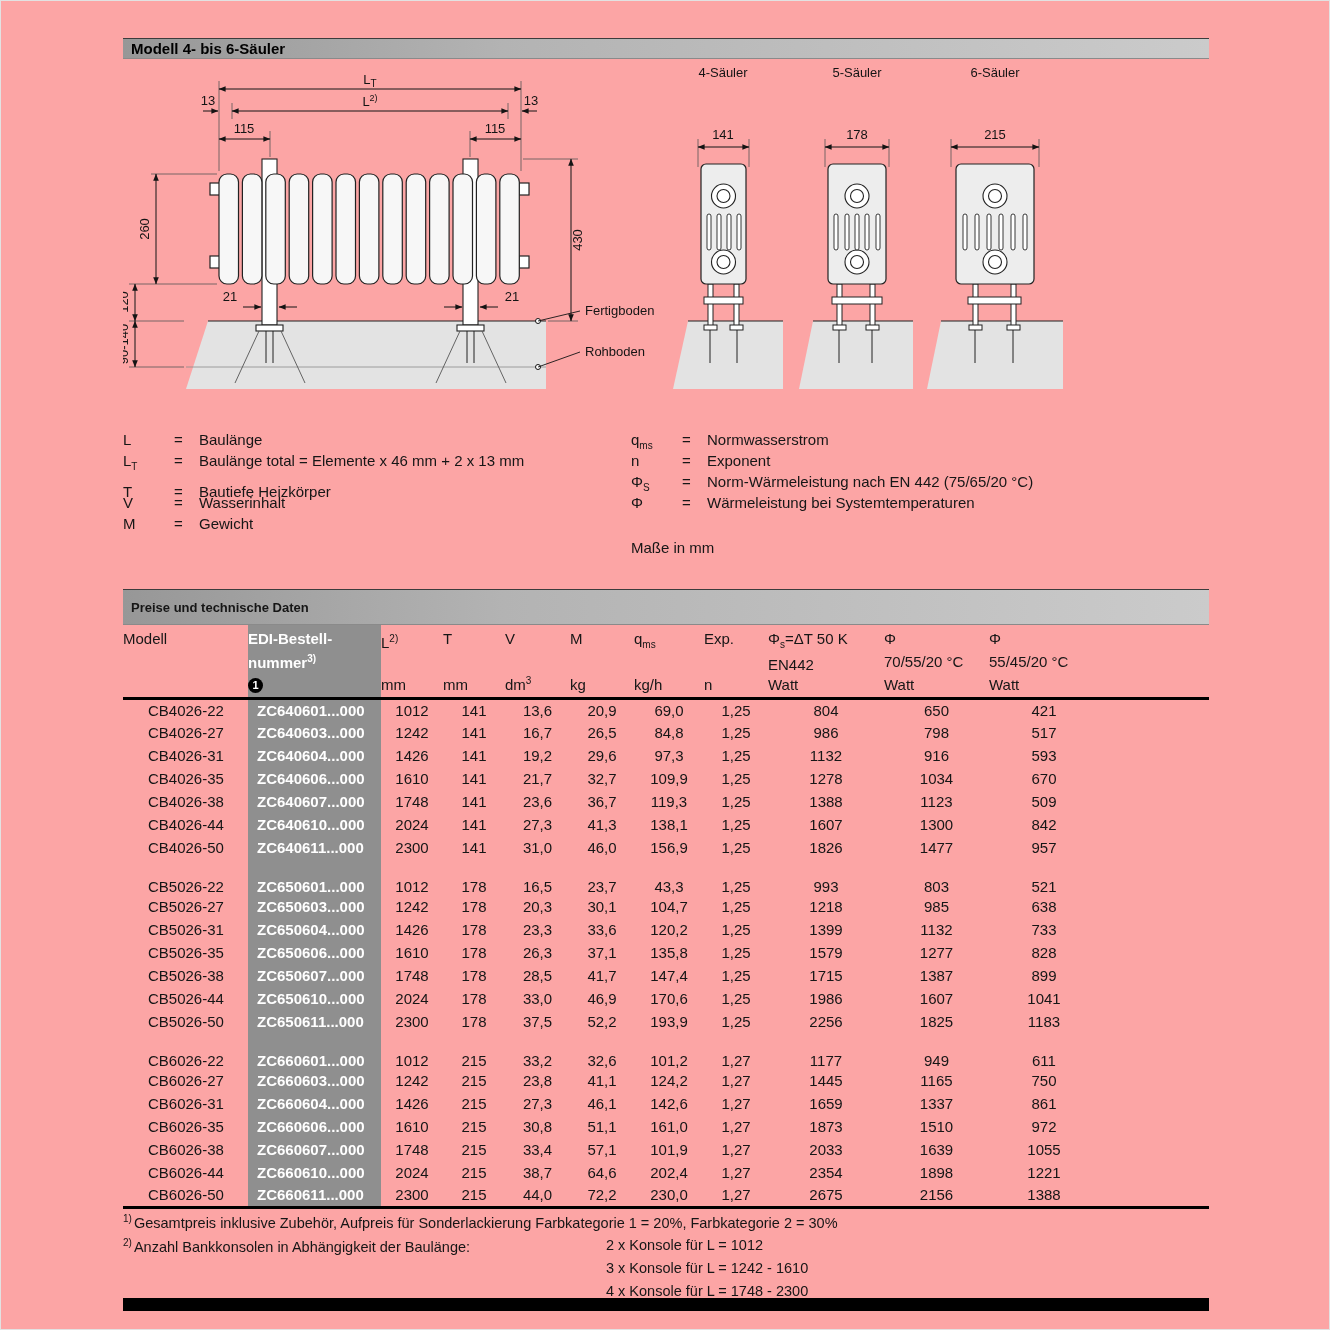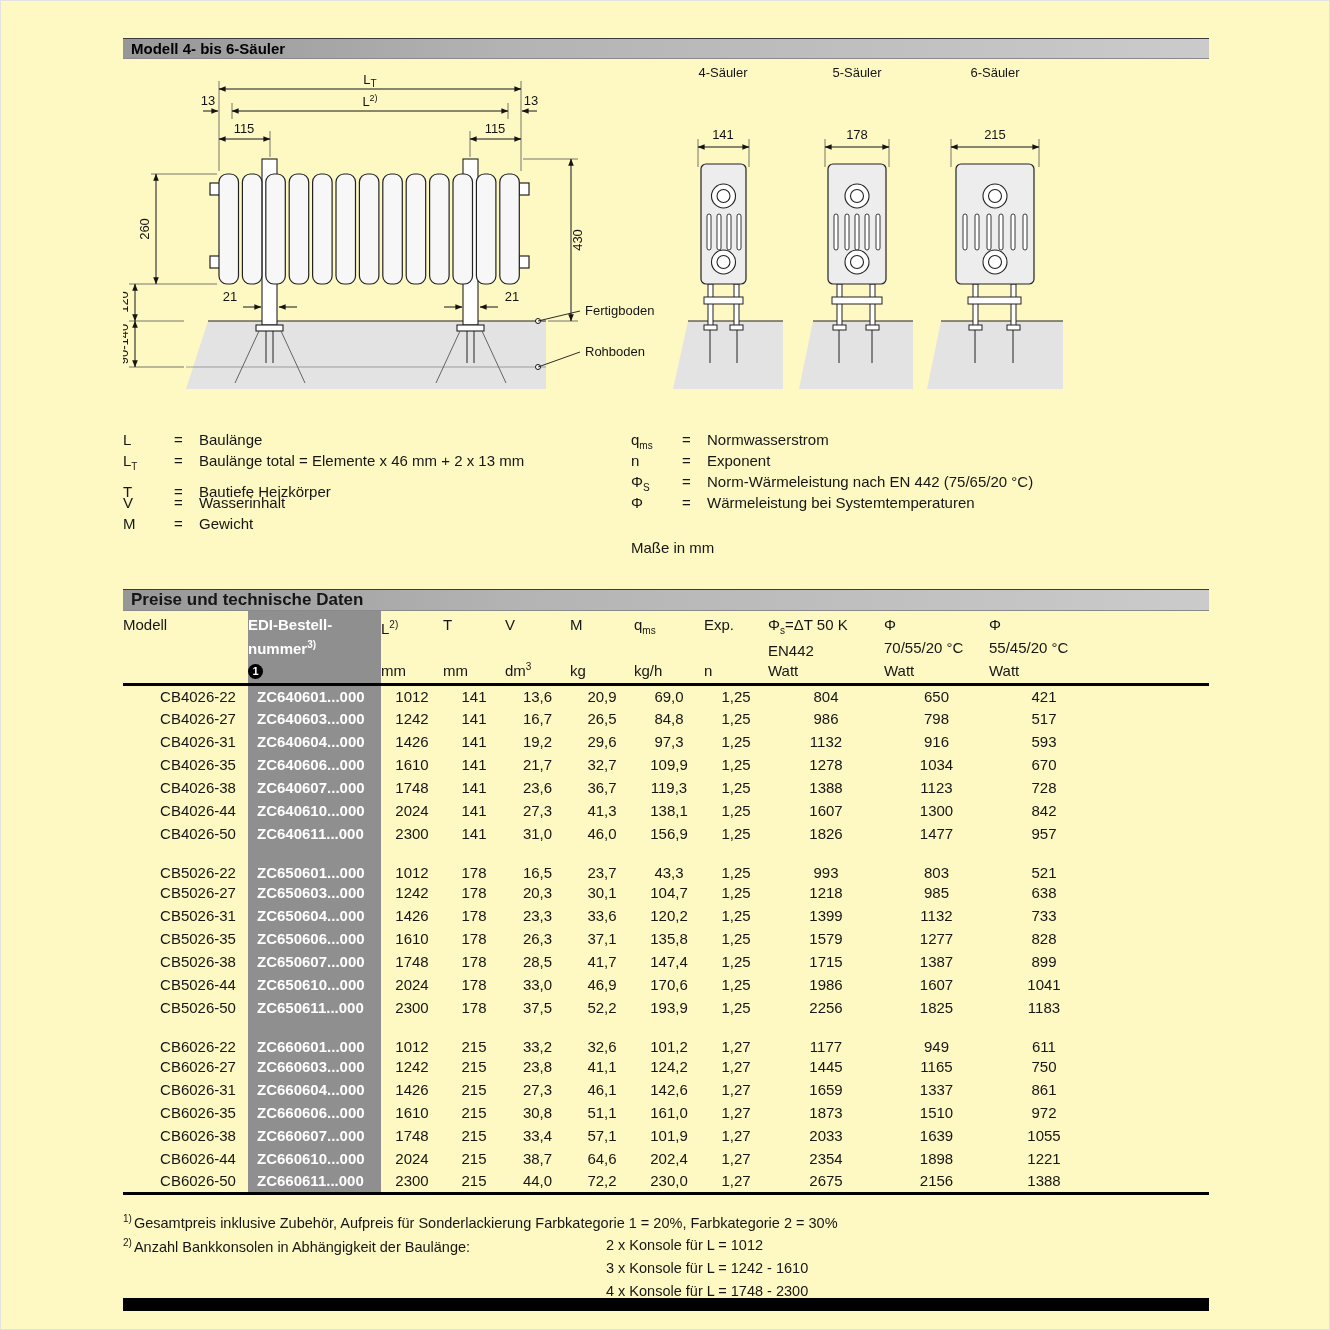--- a/index.html
+++ b/index.html
@@ -1,18 +1,18 @@
 <!DOCTYPE html>
 <html><head>
 <meta charset="utf-8">
 <style>
   * { margin:0; padding:0; box-sizing:border-box; }
   html,body { background:#fff; }
   body { font-family:"Liberation Sans", sans-serif; color:#161616; }
-  #page { position:relative; width:1330px; height:1330px; background:#fef9c3; border:1px solid #e2e2e2; overflow:hidden;text-decoration:underline; }
+  #page { position:relative; width:1330px; height:1330px; background:#fca5a5; border:1px solid #e2e2e2; overflow:hidden;text-decoration:underline; }
 
   
   .graybar {
     position:absolute; left:122px; width:1086px; height:21px;
     background:linear-gradient(90deg,#979797 0%,#b3b3b3 35%,#cbcbcb 100%);
     border-top:1px solid #3c3c3c; border-bottom:1px solid #8a8a8a;
     display:flex; align-items:center; padding-left:8px;
     font-weight:bold; font-size:15px; color:#000;
   }
 
@@ -20,33 +20,33 @@
   #legend { position:absolute; left:122px; top:422px; width:1086px; height:150px; font-size:15px; }
   .lrow { position:absolute; white-space:nowrap;margin-top:8px; }
   .lsym { display:inline-block; width:51px; }
   .leq  { display:inline-block; width:25px; }
   sub { font-size:10px; }
   sup { font-size:10px; }
 
   
   #table-section { position:absolute; left:122px; top:588px; width:1086px; }
   .tablebar {
-    height:22px; background:linear-gradient(90deg,#979797 0%,#b3b3b3 35%,#cbcbcb 100%);
+    height:36px; background:linear-gradient(90deg,#979797 0%,#b3b3b3 35%,#cbcbcb 100%);
     border-top:1px solid #3c3c3c; border-bottom:1px solid #8a8a8a;
-    display:flex; align-items:center; padding-left:8px; font-weight:bold; font-size:17px;
+    display:flex; align-items:center; padding-left:8px; font-weight:bold; font-size:13px;
   }
   table { width:1086px; border-collapse:collapse; table-layout:fixed; border-bottom:3px solid #000; }
   thead th { border-bottom:3px solid #000; font-weight:normal; font-size:15px; padding:0; height:73px; vertical-align:top; }
   .hwrap { display:flex; flex-direction:column; justify-content:space-between; align-items:flex-start; height:100%; padding:5px 0 4px; }
   .hwrap > div { line-height:17px; }
   th.edi { background:#8f8f8f; color:#fff; font-weight:bold; }
   .badge { display:inline-block; width:15px; height:15px; border-radius:50%; background:#000; color:#fff;
            font-size:11px; line-height:15px; text-align:center; font-weight:bold; }
   tbody td { height:23px; font-size:15px; text-align:center; padding:0; }
-  td.c-model { text-align:center; padding-left:25px; }
+  td.c-model { text-align:left; padding-left:25px; }
   td.c-edi { background:#8f8f8f; color:#fff; font-weight:bold; text-align:left; padding-left:9px; }
   tr.group-first td { padding-top:19px; }
   tr.group-first td.c-model { padding-left:25px; }
   tr.group-first td.c-edi { }
 
   
   .fn { position:absolute; font-size:14.5px; }
   .fnsup { font-size:10px; vertical-align:super; margin-right:2px; }
 
   #bottombar { position:absolute; left:122px; top:1297px; width:1086px; height:13px; background:#000; }
@@ -448,21 +448,21 @@
             <td class="c-model">CB4026-38</td>
             <td class="c-edi">ZC640607...000</td>
             <td>1748</td>
             <td>141</td>
             <td>23,6</td>
             <td>36,7</td>
             <td>119,3</td>
             <td>1,25</td>
             <td>1388</td>
             <td>1123</td>
-            <td>728</td>
+            <td>509</td>
             <td></td>
           </tr>
           <tr>
             <td class="c-model">CB4026-44</td>
             <td class="c-edi">ZC640610...000</td>
             <td>2024</td>
             <td>141</td>
             <td>27,3</td>
             <td>41,3</td>
             <td>138,1</td>

